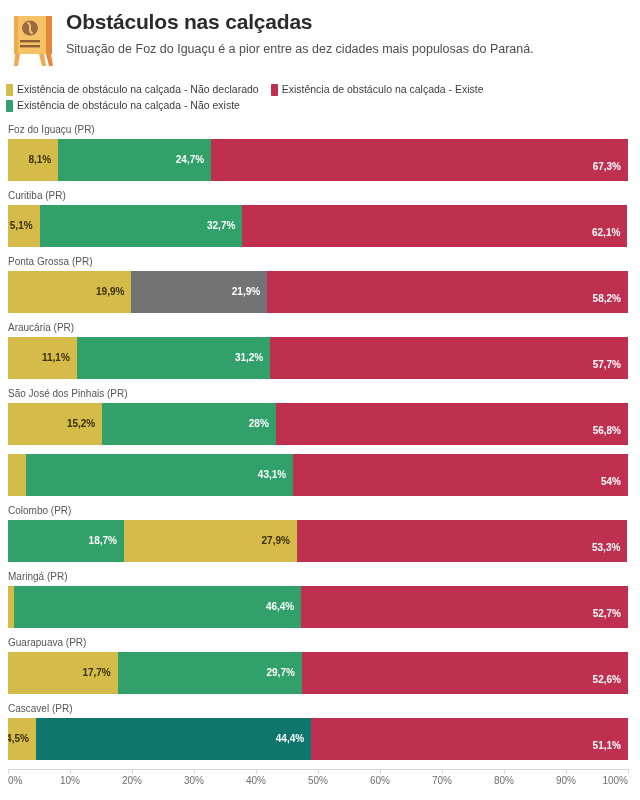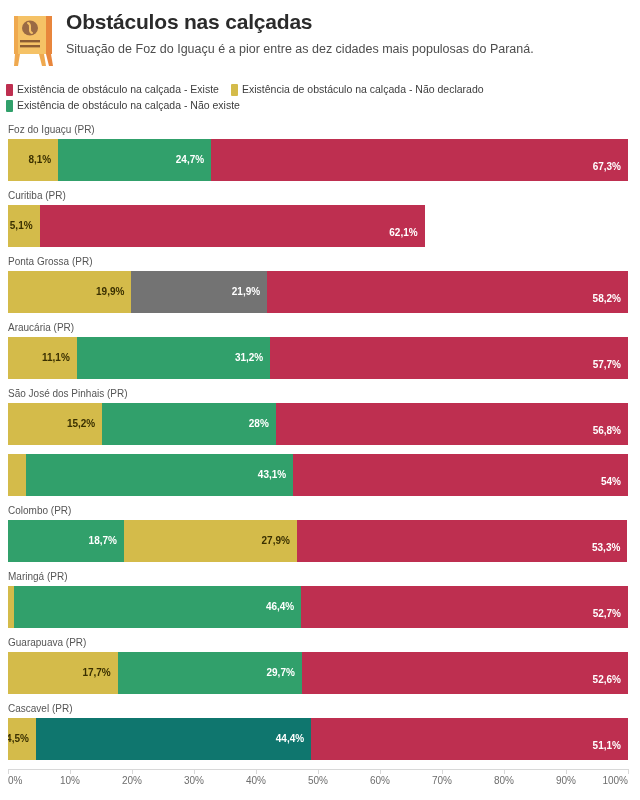--- a/index.html
+++ b/index.html
@@ -176,26 +176,26 @@
   </div>
   <div class="header-text">
     <h1 class="chart-title">Obstáculos nas calçadas</h1>
     <p class="chart-subtitle">Situação de Foz do Iguaçu é a pior entre as dez cidades mais populosas do Paraná.</p>
   </div>
 </div>
 
 <div class="legend">
   <div class="legend-row">
     <span class="legend-item">
+      <span class="legend-swatch" style="background: rgb(212, 187, 74);"></span>
+      <span class="legend-label">Existência de obstáculo na calçada - Não declarado</span>
+    </span>
+    <span class="legend-item">
       <span class="legend-swatch" style="background: rgb(190, 47, 80);"></span>
       <span class="legend-label">Existência de obstáculo na calçada - Existe</span>
-    </span>
-    <span class="legend-item">
-      <span class="legend-swatch" style="background: rgb(212, 187, 74);"></span>
-      <span class="legend-label">Existência de obstáculo na calçada - Não declarado</span>
     </span>
   </div>
   <div class="legend-row">
     <span class="legend-item">
       <span class="legend-swatch" style="background: rgb(49, 160, 107);"></span>
       <span class="legend-label">Existência de obstáculo na calçada - Não existe</span>
     </span>
   </div>
 </div>
 
@@ -213,20 +213,23 @@
           <span class="seg-value">67,3%</span>
         </div>
       </div>
     </div>
     <div class="bar-group">
       <div class="bar-label">Curitiba (PR)</div>
       <div class="bar-track">
         <div class="seg seg-undeclared" style="width: 5.1%; background: rgb(212, 187, 74);">
           <span class="seg-value">5,1%</span>
         </div>
+        <div class="seg seg-notexists" style="width: 32.7%; background: rgb(49, 160, 107);">
+          <span class="seg-value">32,7%</span>
+        </div>
         <div class="seg seg-exists" style="width: 62.1%; background: rgb(190, 47, 80);">
           <span class="seg-value">62,1%</span>
         </div>
       </div>
     </div>
     <div class="bar-group">
       <div class="bar-label">Ponta Grossa (PR)</div>
       <div class="bar-track">
         <div class="seg seg-undeclared" style="width: 19.9%; background: rgb(212, 187, 74);">
           <span class="seg-value">19,9%</span>

